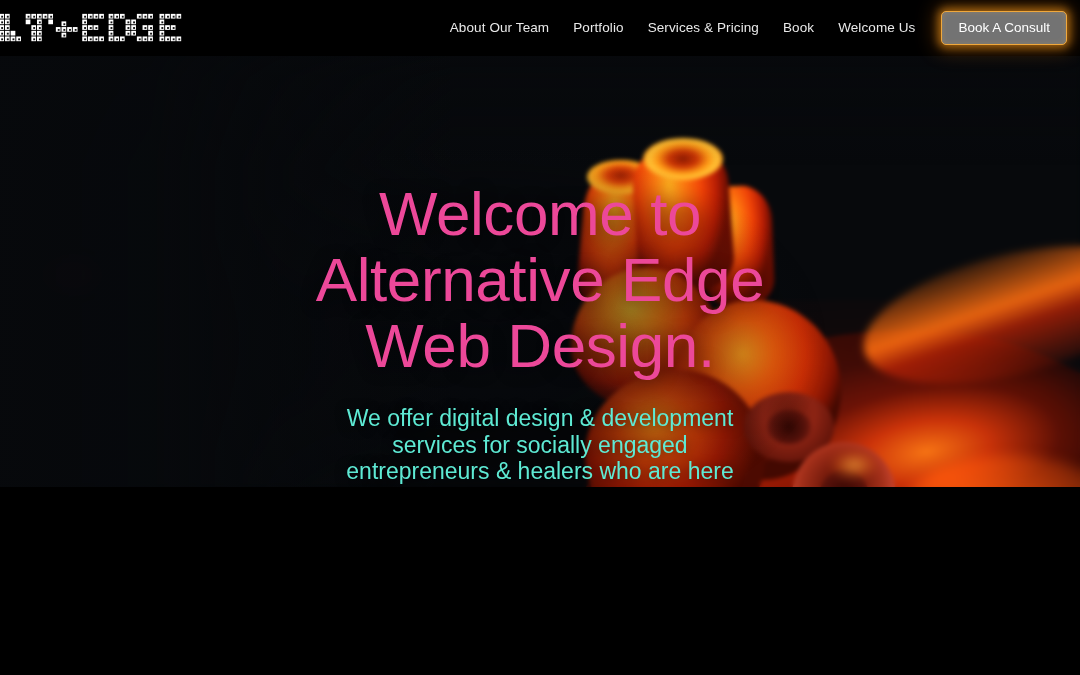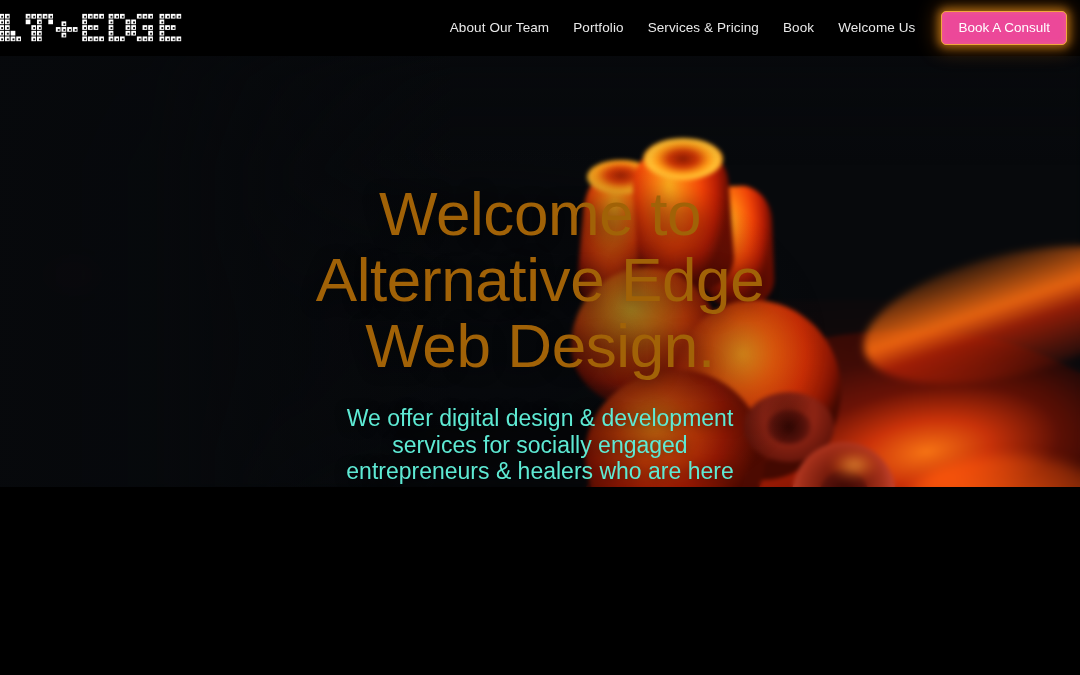--- a/index.html
+++ b/index.html
@@ -137,33 +137,33 @@
     overflow:hidden; width:196px;
   }
   #logo svg{ display:block; }
 
   #nav{ margin-left:auto; display:flex; align-items:center; gap:0; padding-right:13px; }
   .nav-link{
     color:#e9e9e9; font-size:13.5px; letter-spacing:.1px; text-decoration:none;
     padding:0 12px; white-space:nowrap; line-height:20px;
   }
   #cta-button{
-    margin-left:14px; background:#ec4899; color:#fff; font-size:13.5px;
+    margin-left:14px; background:#737373; color:#fff; font-size:13.5px;
     padding:7px 16px 8px; border-radius:5px; border:1px solid #f0a83c;
     box-shadow:0 0 9px 3px rgba(255,160,30,.55), 0 0 20px 6px rgba(255,130,10,.28), inset 0 0 6px rgba(255,190,90,.18);
     white-space:nowrap; cursor:pointer; line-height:17px;
   }
 
   
   #hero-content{
     position:absolute; left:0; top:56px; width:1080px; height:619px; z-index:20;
     display:flex; flex-direction:column; align-items:center;
   }
   #hero-title{
-    margin-top:125px; width:620px; text-align:center; color:#a16207;
+    margin-top:125px; width:620px; text-align:center; color:#ec4899;
     font-size:62px; line-height:66px; font-weight:400; letter-spacing:-.4px;
     text-shadow:0 2px 18px rgba(0,0,0,.45);
   }
   #hero-sub{
     margin-top:26px; width:400px; text-align:center; color:#5eead4;
     font-size:23px; line-height:26.5px; font-weight:400;
     text-shadow:0 1px 12px rgba(0,0,0,.5);
   }
   #scroll-button{
     position:absolute; left:519px; top:563px; width:40px; height:40px;

